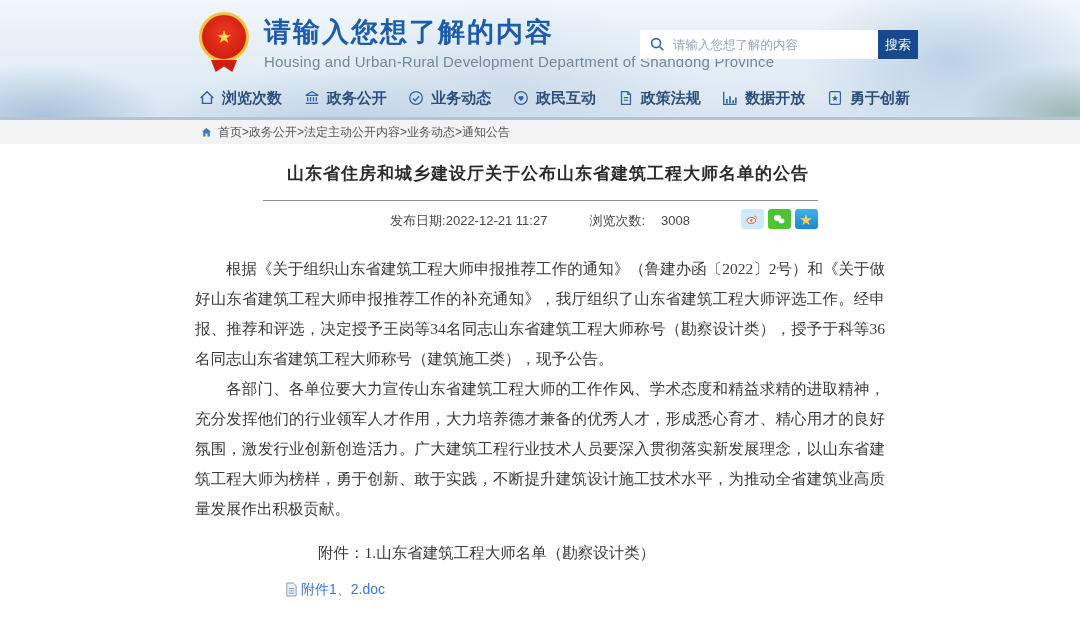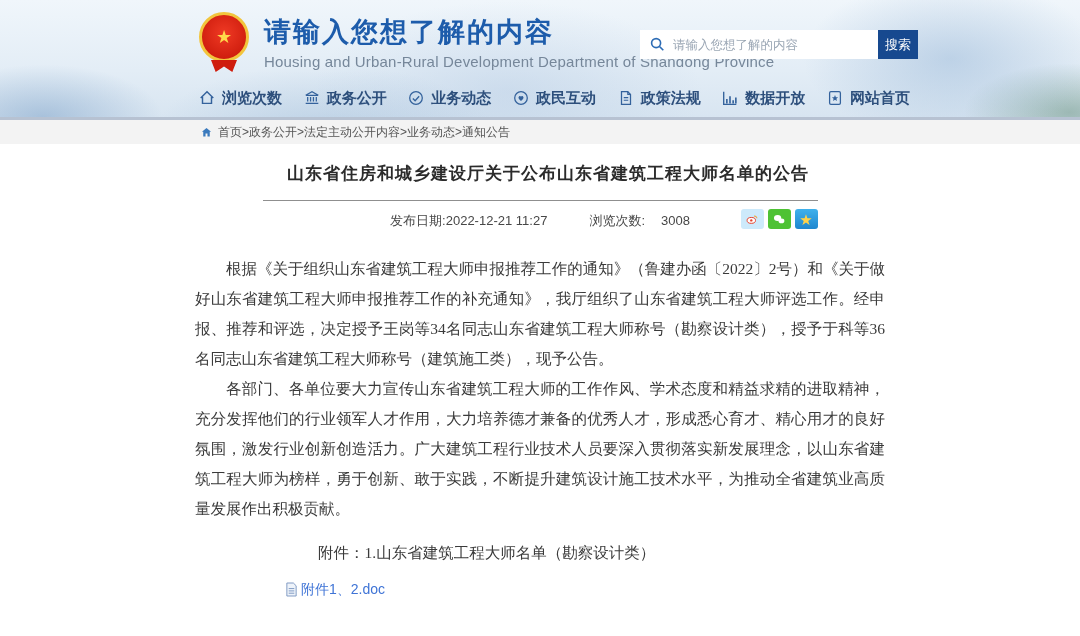--- a/index.html
+++ b/index.html
@@ -143,21 +143,21 @@
             <path d="M3 3 V17 H17" fill="none" stroke="currentColor" stroke-width="1.5"></path>
             <path d="M6.5 16 V11 M10 16 V8 M13.5 16 V12.5 M16.5 16 V9.5" stroke="currentColor" stroke-width="1.8"></path>
           </svg>
         <span>数据开放</span>
       </div>
       <div class="nav-item">
         <svg viewBox="0 0 20 20">
             <rect x="4" y="3" width="12" height="14" rx="1.5" fill="none" stroke="currentColor" stroke-width="1.4"></rect>
             <path d="M10 6.8 L11 9.1 L13.4 9.3 L11.6 10.9 L12.1 13.3 L10 12 L7.9 13.3 L8.4 10.9 L6.6 9.3 L9 9.1 Z" fill="currentColor"></path>
           </svg>
-        <span>网站首页</span>
+        <span>勇于创新</span>
       </div>
     </div>
   </div>
 
   <div class="divider-bar"></div>
 
   <div class="breadcrumb">
     <svg class="bc-home-icon" viewBox="0 0 20 20" fill="#3a7abd">
         <path d="M10 3 L17 9 H15 V16 H11.5 V11.5 H8.5 V16 H5 V9 H3 Z"></path>
       </svg>

